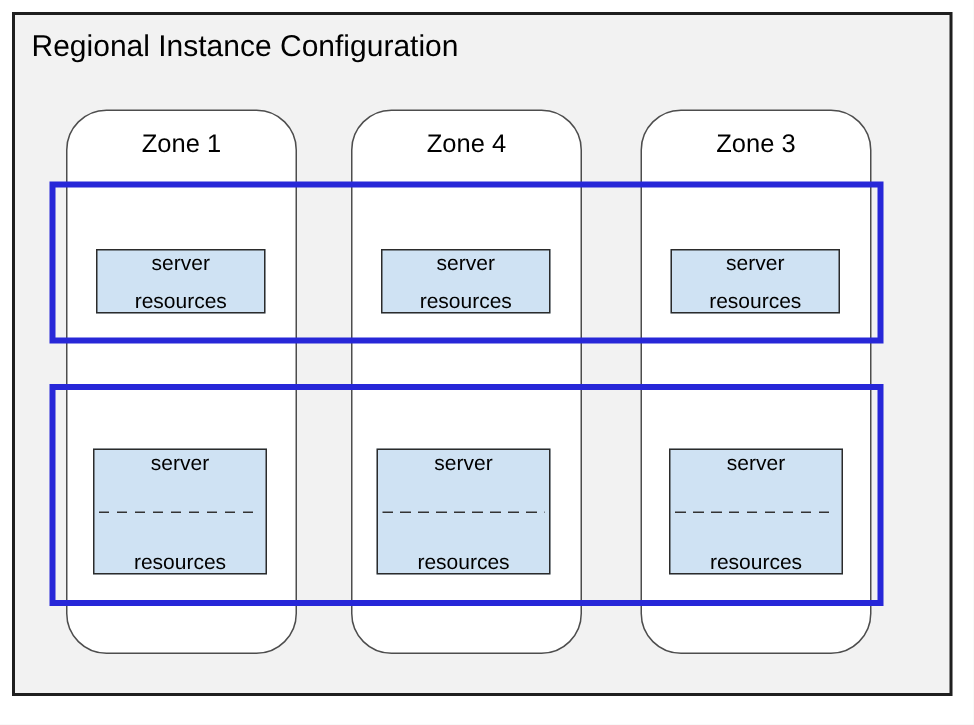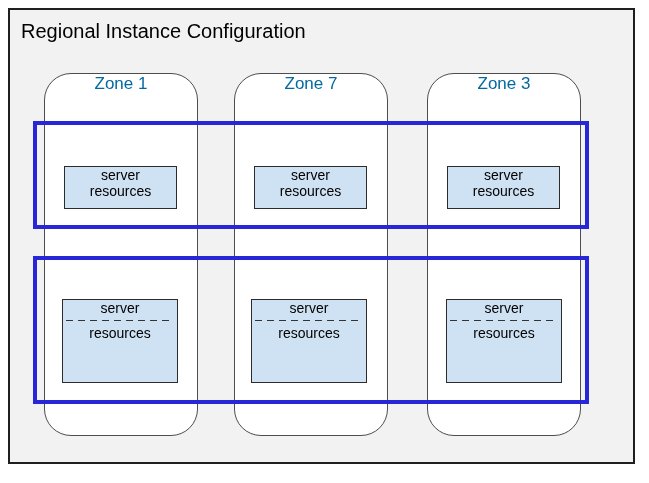--- a/index.html
+++ b/index.html
@@ -22,36 +22,36 @@
   .title{
     position:absolute;left:21px;top:19px;font-size:20px;line-height:24px;
     color:var(--title-color);z-index:2;white-space:nowrap;
   }
   .zone{
     position:absolute;top:73px;width:154px;height:363px;
     background:var(--zone-bg);border:1px solid var(--zone-border);
     border-radius:27px;box-sizing:border-box;z-index:1;
   }
   .zone-label{
-    text-align:center;font-size:17px;line-height:20px;
-    color:#0369a1;
+    margin-top:12px;text-align:center;font-size:17px;line-height:20px;
+    color:#000000;
   }
   .instance{
     position:absolute;left:33px;width:556px;
     border:4px solid var(--instance-border);box-sizing:border-box;
     background:transparent;z-index:3;
   }
   .instance-label{
     position:absolute;left:56px;font-size:15px;font-weight:bold;
     color:var(--instance-label-color);z-index:4;white-space:nowrap;
   }
   .srv{
     position:absolute;background:var(--server-box-bg);
     border:1px solid var(--server-box-border);box-sizing:border-box;
-    display:flex;flex-direction:column;justify-content:flex-start;
+    display:flex;flex-direction:column;justify-content:space-between;
     align-items:center;z-index:4;
   }
   .srv-line{
     font-size:14px;line-height:16px;color:#000;text-align:center;width:100%;
   }
   .srv-a{top:166px;width:113px;height:43px;}
   .srv-b{top:299px;width:116px;height:84px;}
   .dash{
     width:108px;height:1px;margin:4px 0;
     background:repeating-linear-gradient(90deg,var(--dash-color) 0 7px,transparent 7px 12px);
@@ -63,21 +63,21 @@
 <div class="canvas">
 
   <div class="frame"></div>
 
   <div class="title">Regional Instance Configuration</div>
 
   <div class="zone" style="left:44px;">
     <div class="zone-label">Zone 1</div>
   </div>
   <div class="zone" style="left:234px;">
-    <div class="zone-label">Zone 7</div>
+    <div class="zone-label">Zone 4</div>
   </div>
   <div class="zone" style="left:427px;">
     <div class="zone-label">Zone 3</div>
   </div>
 
   <div class="instance" style="top:121px;height:108px;"></div>
 
   <div class="instance" style="top:256px;height:148px;"></div>
 
   <div class="srv srv-a" style="left:64px;">

